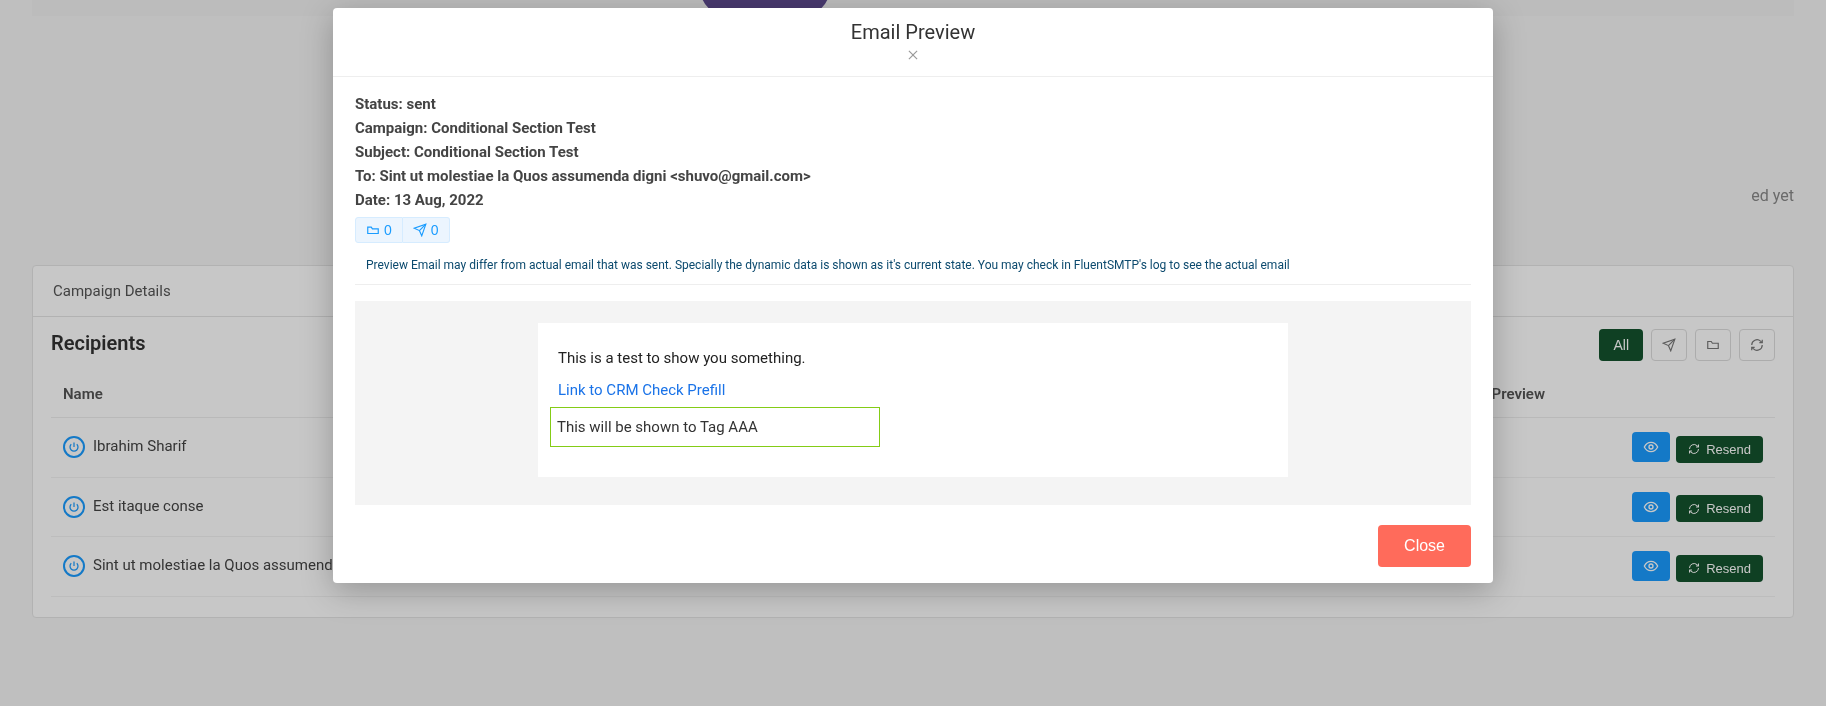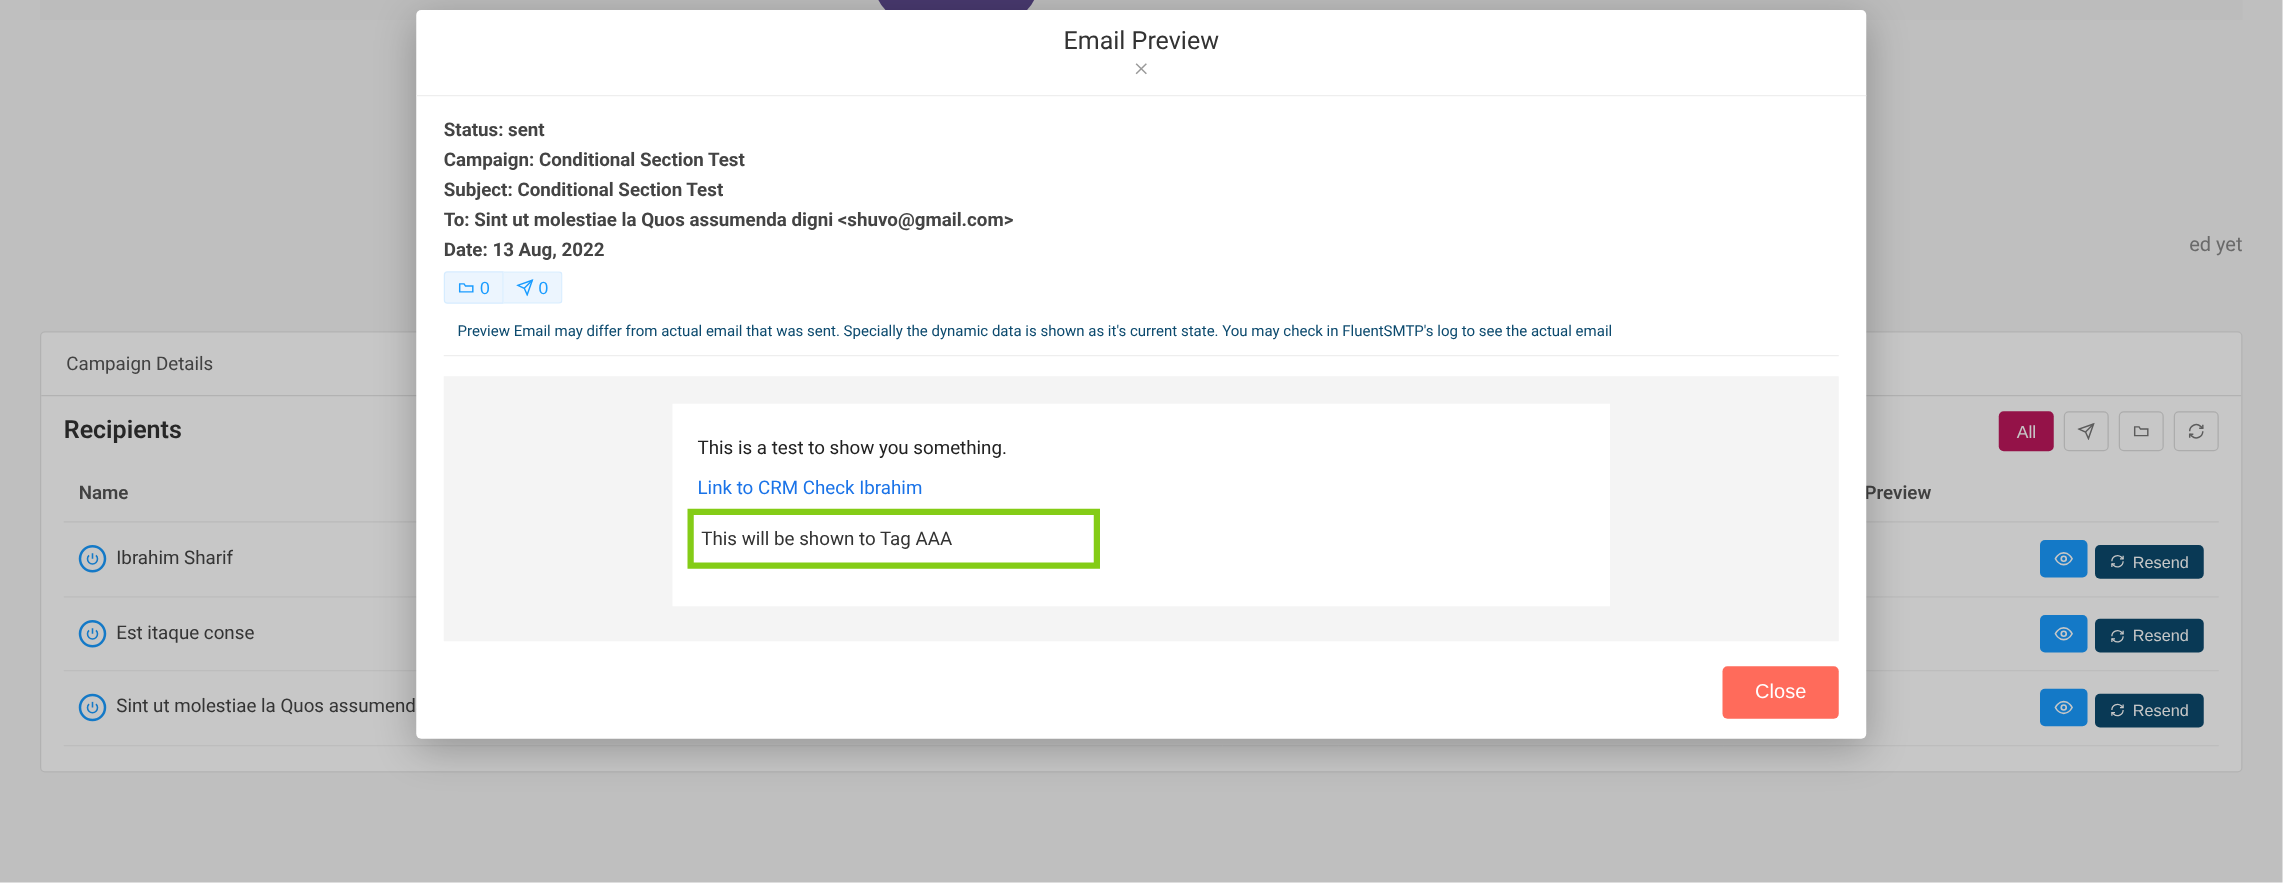--- a/index.html
+++ b/index.html
@@ -60,21 +60,21 @@
     color: #333;
   }
   .table-toolbar {
     display: flex;
     justify-content: flex-end;
     gap: 8px;
     margin-top: -26px;
     margin-bottom: 10px;
   }
   .btn-all {
-    background: #be185d;
+    background: #14532d;
     color: #fff;
     border: none;
     padding: 6px 14px;
     border-radius: 4px;
     font-size: 14px;
     cursor: pointer;
   }
   .icon-btn {
     background: #fff;
     border: 1px solid #ddd;
@@ -124,21 +124,21 @@
     width: 38px;
     height: 30px;
     border-radius: 4px;
     cursor: pointer;
     display: inline-flex;
     align-items: center;
     justify-content: center;
     margin-right: 6px;
   }
   .resend-btn {
-    background: #0c4a6e;
+    background: #14532d;
     color: #fff;
     border: none;
     padding: 6px 12px;
     border-radius: 4px;
     font-size: 13px;
     cursor: pointer;
     display: inline-flex;
     align-items: center;
     gap: 6px;
   }
@@ -239,21 +239,21 @@
     color: #222;
   }
   .email-link {
     color: #1a73e8;
     text-decoration: none;
     font-size: 15px;
     display: inline-block;
     margin-bottom: 8px;
   }
   .highlight-box {
-    border: 5px solid #84cc16;
+    border: 1px solid #84cc16;
     padding: 10px 6px 10px 6px;
     width: 330px;
     margin-left: -8px;
     font-size: 15px;
     color: #333;
   }
   .modal-footer {
     display: flex;
     justify-content: flex-end;
     padding: 14px 22px 16px;
@@ -467,21 +467,21 @@
           <span>0</span>
         </button>
       </div>
 
       <div class="warn-text">Preview Email may differ from actual email that was sent. Specially the dynamic data is shown as it's current state. You may check in FluentSMTP's log to see the actual email</div>
       <hr class="sep">
 
       <div class="email-box-wrap">
         <div class="email-box">
           <div class="email-heading">This is a test to show you something.</div>
-          <a href="#" class="email-link">Link to CRM Check Ibrahim</a>
+          <a href="#" class="email-link">Link to CRM Check Prefill</a>
           <div class="highlight-box">
             <span>This will be shown to Tag AAA</span>
           </div>
         </div>
       </div>
     </div>
 
     <div class="modal-footer">
       <button class="close-btn">Close</button>
     </div>

